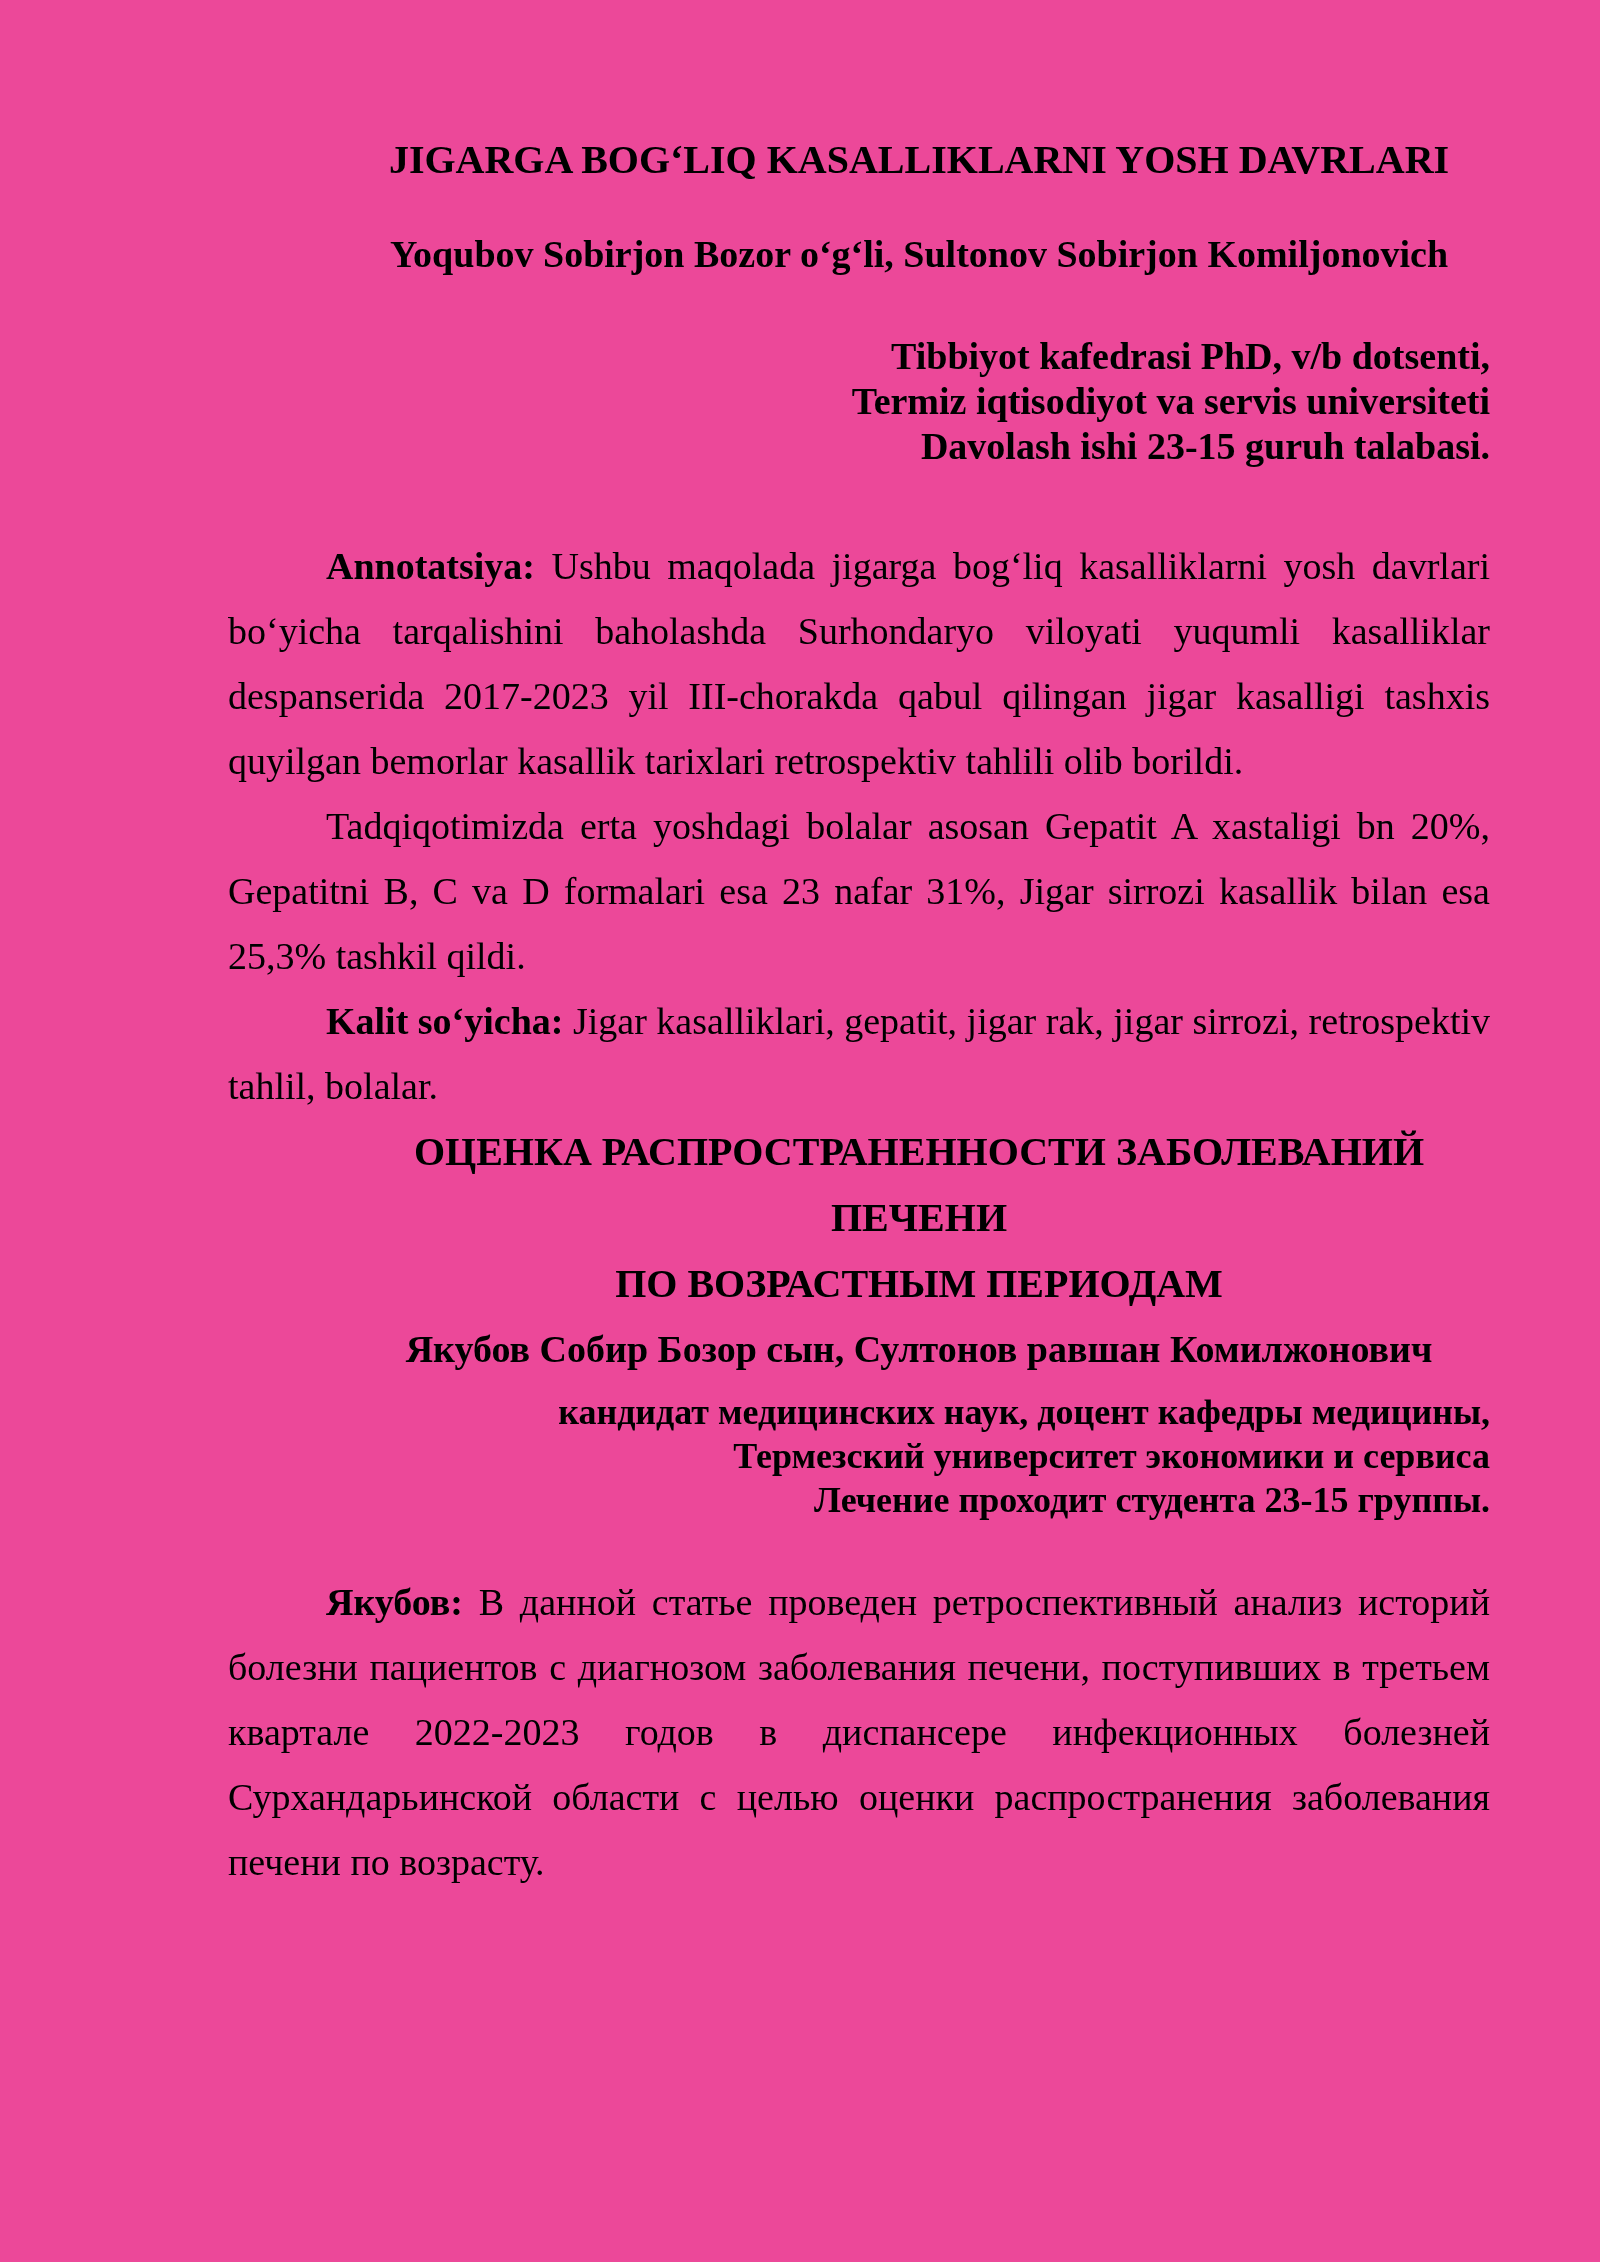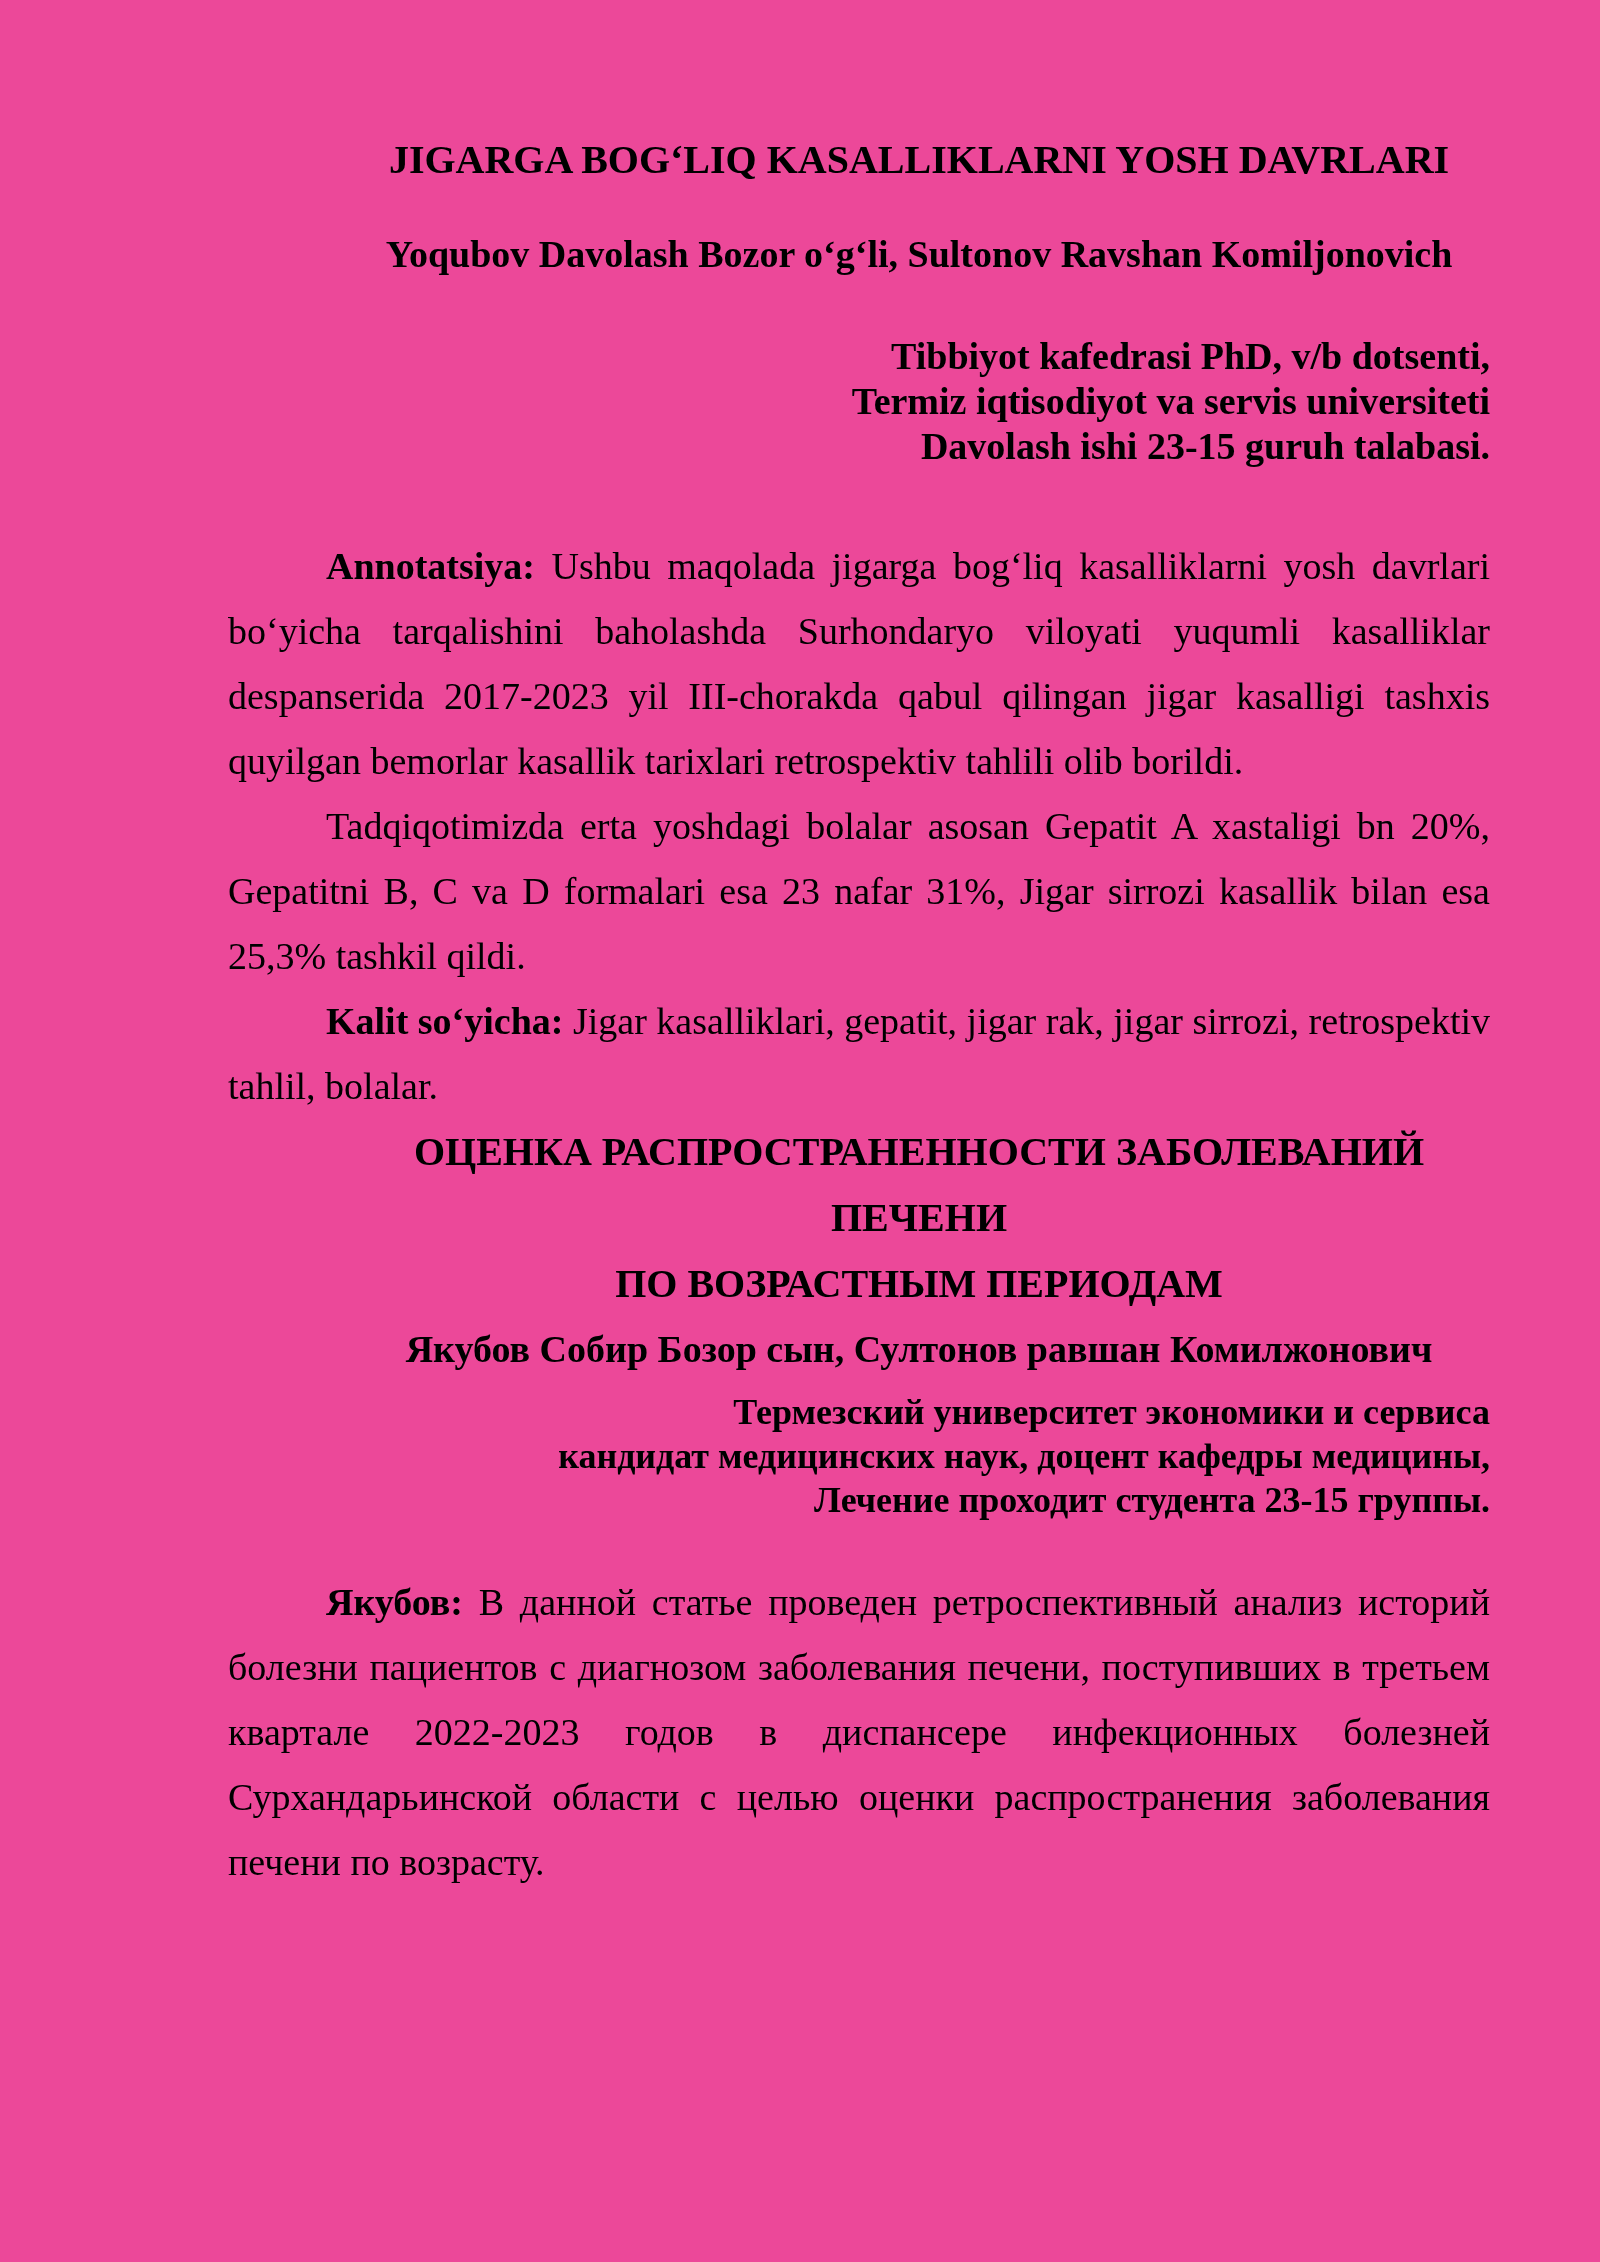--- a/index.html
+++ b/index.html
@@ -71,21 +71,21 @@
 </head>
 <body>
 
 <div class="page">
   <div class="content">
 
     <div class="uz-title">
       <div>JIGARGA BOG‘LIQ KASALLIKLARNI YOSH DAVRLARI</div>
     </div>
 
-    <div class="uz-authors">Yoqubov Davolash Bozor o‘g‘li, Sultonov Ravshan Komiljonovich</div>
+    <div class="uz-authors">Yoqubov Sobirjon Bozor o‘g‘li, Sultonov Sobirjon Komiljonovich</div>
 
     <div class="uz-affil">
       <div>Tibbiyot kafedrasi PhD, v/b dotsenti,</div>
       <div>Termiz iqtisodiyot va servis universiteti</div>
       <div>Davolash ishi 23-15 guruh talabasi.</div>
     </div>
 
     <p class="body-para uz-abstract"><span class="label-bold">Annotatsiya:</span><span> Ushbu maqolada jigarga bog‘liq kasalliklarni yosh davrlari bo‘yicha tarqalishini baholashda Surhondaryo viloyati yuqumli kasalliklar despanserida 2017-2023 yil III-chorakda qabul qilingan jigar kasalligi tashxis quyilgan bemorlar kasallik tarixlari retrospektiv tahlili olib borildi.</span></p>
 
     <p class="body-para">Tadqiqotimizda erta yoshdagi bolalar asosan Gepatit A xastaligi bn 20%, Gepatitni B, C va D formalari esa 23 nafar 31%, Jigar sirrozi kasallik bilan esa 25,3% tashkil qildi.</p>
@@ -93,22 +93,22 @@
     <p class="body-para"><span class="label-bold">Kalit so‘yicha:</span><span> Jigar kasalliklari, gepatit, jigar rak, jigar sirrozi, retrospektiv tahlil, bolalar.</span></p>
 
     <div class="ru-title">
       <div>ОЦЕНКА РАСПРОСТРАНЕННОСТИ ЗАБОЛЕВАНИЙ ПЕЧЕНИ</div>
       <div>ПО ВОЗРАСТНЫМ ПЕРИОДАМ</div>
     </div>
 
     <div class="ru-authors">Якубов Собир Бозор сын, Султонов равшан Комилжонович</div>
 
     <div class="ru-affil">
+      <div>кандидат медицинских наук, доцент кафедры медицины,</div>
       <div>Термезский университет экономики и сервиса</div>
-      <div>кандидат медицинских наук, доцент кафедры медицины,</div>
       <div>Лечение проходит студента 23-15 группы.</div>
     </div>
 
     <p class="body-para ru-abstract"><span class="label-bold">Якубов:</span><span> В данной статье проведен ретроспективный анализ историй болезни пациентов с диагнозом заболевания печени, поступивших в третьем квартале 2022-2023 годов в диспансере инфекционных болезней Сурхандарьинской области с целью оценки распространения заболевания печени по возрасту.</span></p>
 
 
   </div>
 </div>
 
 </body></html>

